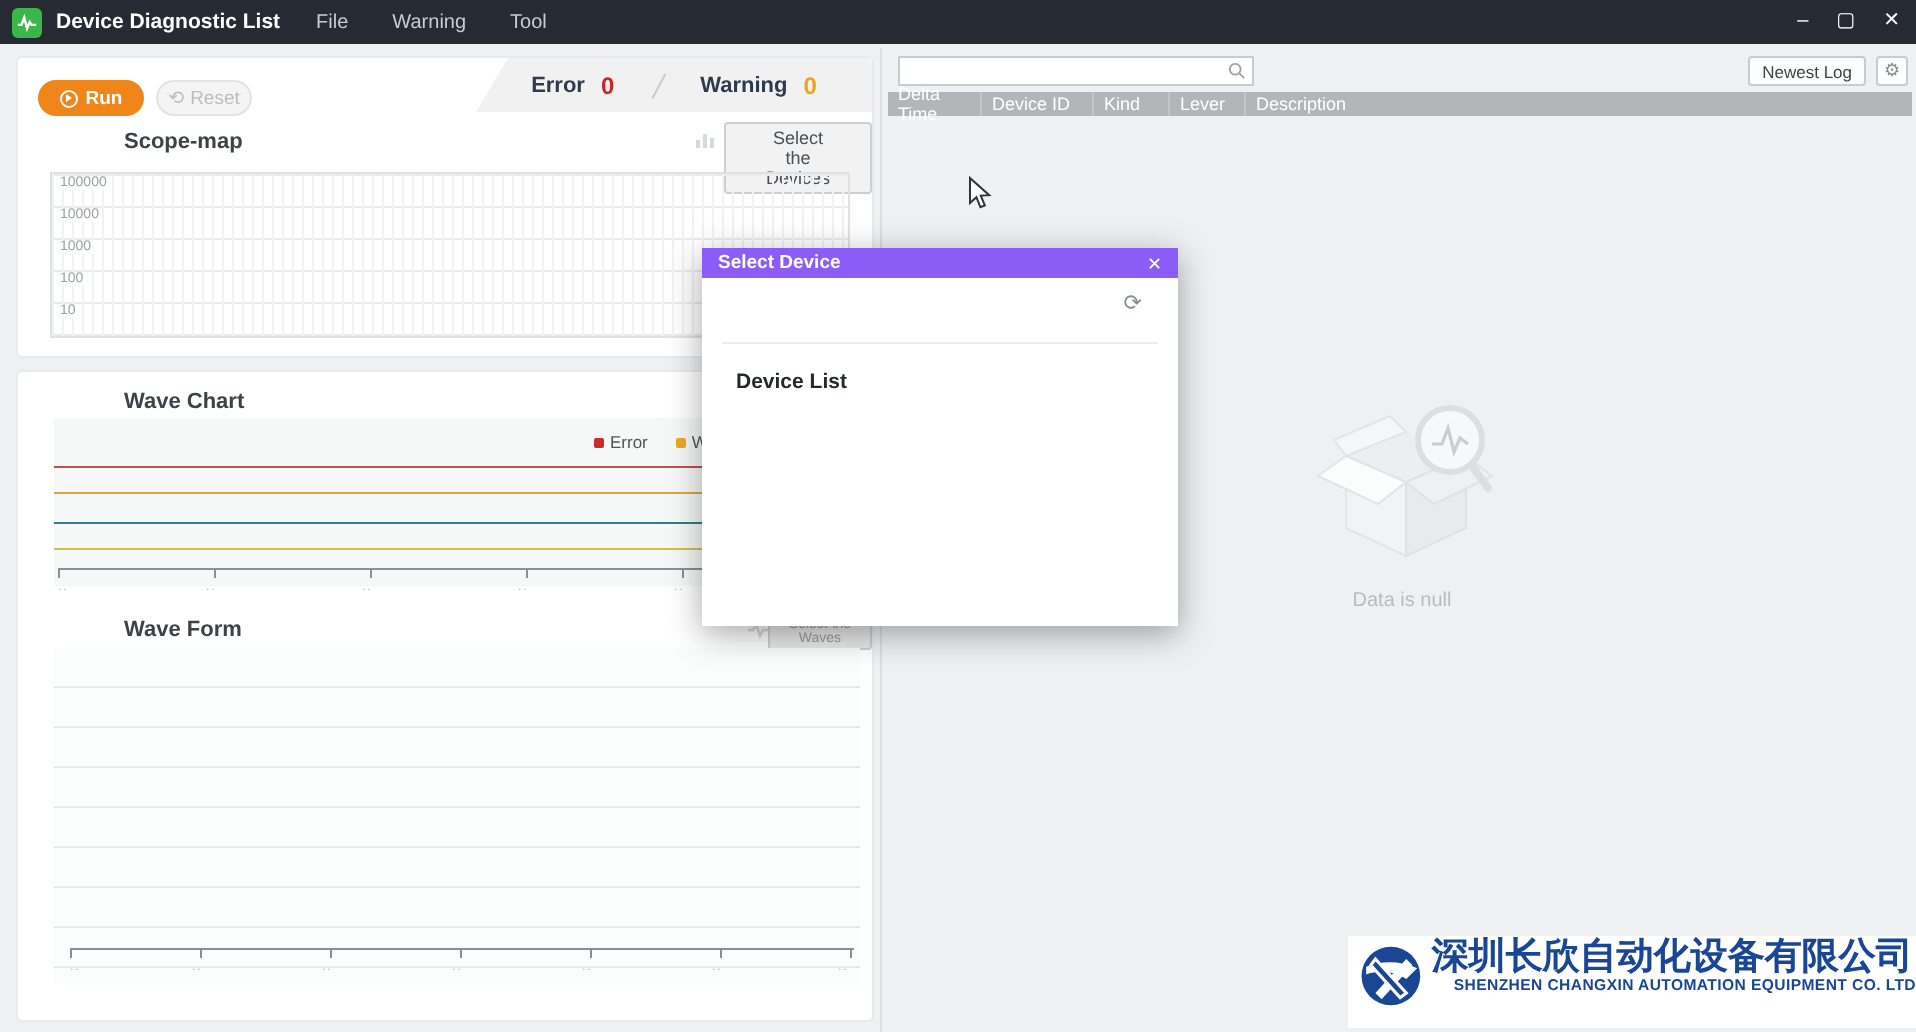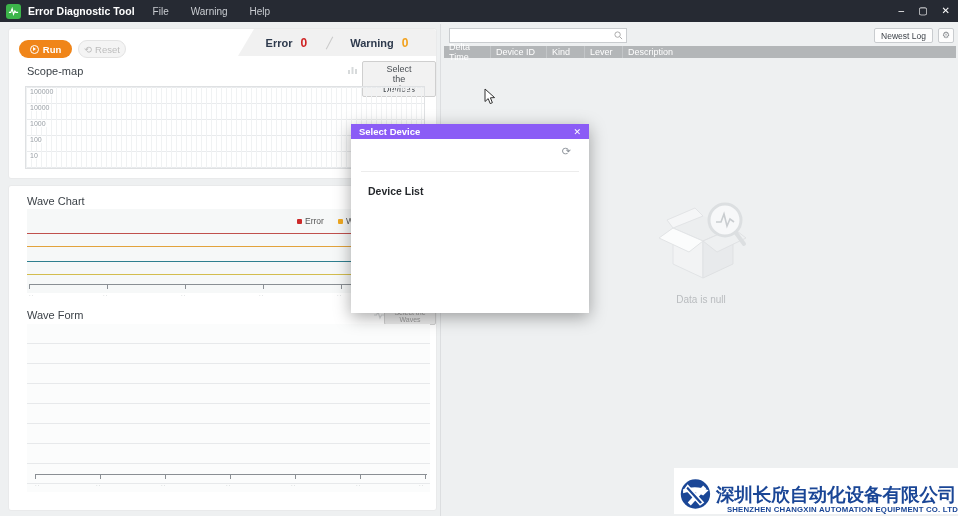--- a/index.html
+++ b/index.html
@@ -24,21 +24,21 @@
   .btn-run .play { width:9px; height:9px; border:1px solid #fff; border-radius:50%; display:flex; align-items:center; justify-content:center; }
   .btn-run .play i { display:block; width:0; height:0; border-left:3px solid #fff; border-top:2.5px solid transparent; border-bottom:2.5px solid transparent; margin-left:1px; }
   .btn-reset { position:absolute; left:69px; top:11px; width:48px; height:18px; background:#f4f4f4; border:1px solid #e3e3e3; border-radius:9px; color:#bdbdbd; font-size:9.5px; display:flex; align-items:center; justify-content:center; gap:3px; }
 
   .ew-strip { position:absolute; right:0; top:0; width:198px; height:27px; background:#f1f1f1; clip-path:polygon(16px 0,100% 0,100% 100%,0 100%); display:flex; align-items:center; justify-content:center; gap:8px; border-radius:0 3px 0 0; }
   .ew-label { font-size:11px; font-weight:bold; color:#2e3a4d; }
   .ew-num-error { font-size:12px; font-weight:bold; color:#cf2323; margin-right:14px; }
   .ew-num-warn { font-size:12px; font-weight:bold; color:#f2a11c; }
   .ew-slash { width:1px; height:14px; background:#c9c9c9; transform:rotate(28deg); margin:0 12px 0 0; }
 
-  .section-title { position:absolute; font-size:11px; font-weight:normal; color:#3c4248; }
+  .section-title { position:absolute; font-size:11px; font-weight:bold; color:#3c4248;margin-left:35px; }
   .mini-icon { position:absolute; width:12px; height:10px; opacity:.55; }
   .btn-small { position:absolute; background:#f2f2f2; border:1px solid #cfcfcf; border-radius:2px; color:#4a4f54; font-size:9px; padding:2px 16px; }
   .btn-tiny { position:absolute; background:#e9e9e9; border:1px solid #cfcfcf; border-radius:2px; color:#9a9a9a; font-size:7px; padding:1px 3px; }
 
   
   .scope-chart { position:absolute; left:16px; top:57px; width:400px; height:83px; border:1px solid #dfe1e3; background:
       repeating-linear-gradient(to right, #f0f2f3 0 1px, transparent 1px 5px),
       repeating-linear-gradient(to bottom, #e9ebed 0 1px, transparent 1px 16px);
   }
   .scope-tick { position:absolute; left:3px; font-size:7px; color:#9aa0a6; background:#ffffffcc; padding:0 1px; }
@@ -75,42 +75,42 @@
   .modal-close { color:#fff; font-size:9px; margin-right:8px; }
   .modal-body { position:relative; height:152px; }
   .modal-sec { position:absolute; left:17px; top:8px; font-size:10.5px; font-weight:bold; color:#25282c;margin-top:38px; }
   .modal-refresh { position:absolute; right:18px; top:6px; font-size:11px; color:#8a9097; }
   .modal-div { position:absolute; left:10px; right:10px; top:32px; height:1px; background:#ececec; }
   .modal-foot { height:22px; background:#f7f7f7; border-top:1px solid #e4e4e4; display:flex; align-items:center; justify-content:flex-end; gap:6px; padding-right:6px; }
   .btn-ok { width:37px; height:14px; background:#e3e3e3; border:1px solid #d0d0d0; border-radius:2px; color:#9b9b9b; font-size:8.5px; }
   .btn-cancel { width:40px; height:14px; background:#fff; border:1px solid #bcbcbc; border-radius:2px; color:#4a4a4a; font-size:8.5px; }
 
   
-  .watermark { position:absolute; right:0; bottom:2px; width:284px; height:46px; background:#fff; display:flex; align-items:flex-end; z-index:50; }
+  .watermark { position:absolute; right:0; bottom:2px; width:284px; height:46px; background:#fff; display:flex; align-items:flex-start; z-index:50; }
   .wm-logo { width:40px; height:40px; margin:0 5px 0 6px; }
   .wm-cn { font-size:18.5px; font-weight:600; color:#1a4696; line-height:20px; white-space:nowrap; }
   .wm-en { font-size:7.8px; font-weight:600; color:#1a4696; letter-spacing:.2px; white-space:nowrap;margin-left:11px; }
 
   .cursor { position:absolute; left:484px; top:88px; z-index:60; }
 </style>
 </head>
 <body>
 
 <div class="app">
 
   <div class="titlebar">
     <div class="appicon">
       <svg viewBox="0 0 12 12">
           <polyline points="1,7 3,7 4.5,3 6,9 7.5,5.5 8.5,7 11,7" fill="none" stroke="#fff" stroke-width="1.3"></polyline>
         </svg>
     </div>
-    <div class="apptitle">Error Diagnostic Tool</div>
+    <div class="apptitle">Device Diagnostic List</div>
     <div class="menu">File</div>
     <div class="menu">Warning</div>
-    <div class="menu">Help</div>
+    <div class="menu">Tool</div>
     <div class="wincontrols">
       <span class="winbtn">–</span>
       <span class="winbtn">▢</span>
       <span class="winbtn">✕</span>
     </div>
   </div>
 
   <div class="card card1">
     <div class="ew-strip">
       <span class="ew-label">Error</span>

